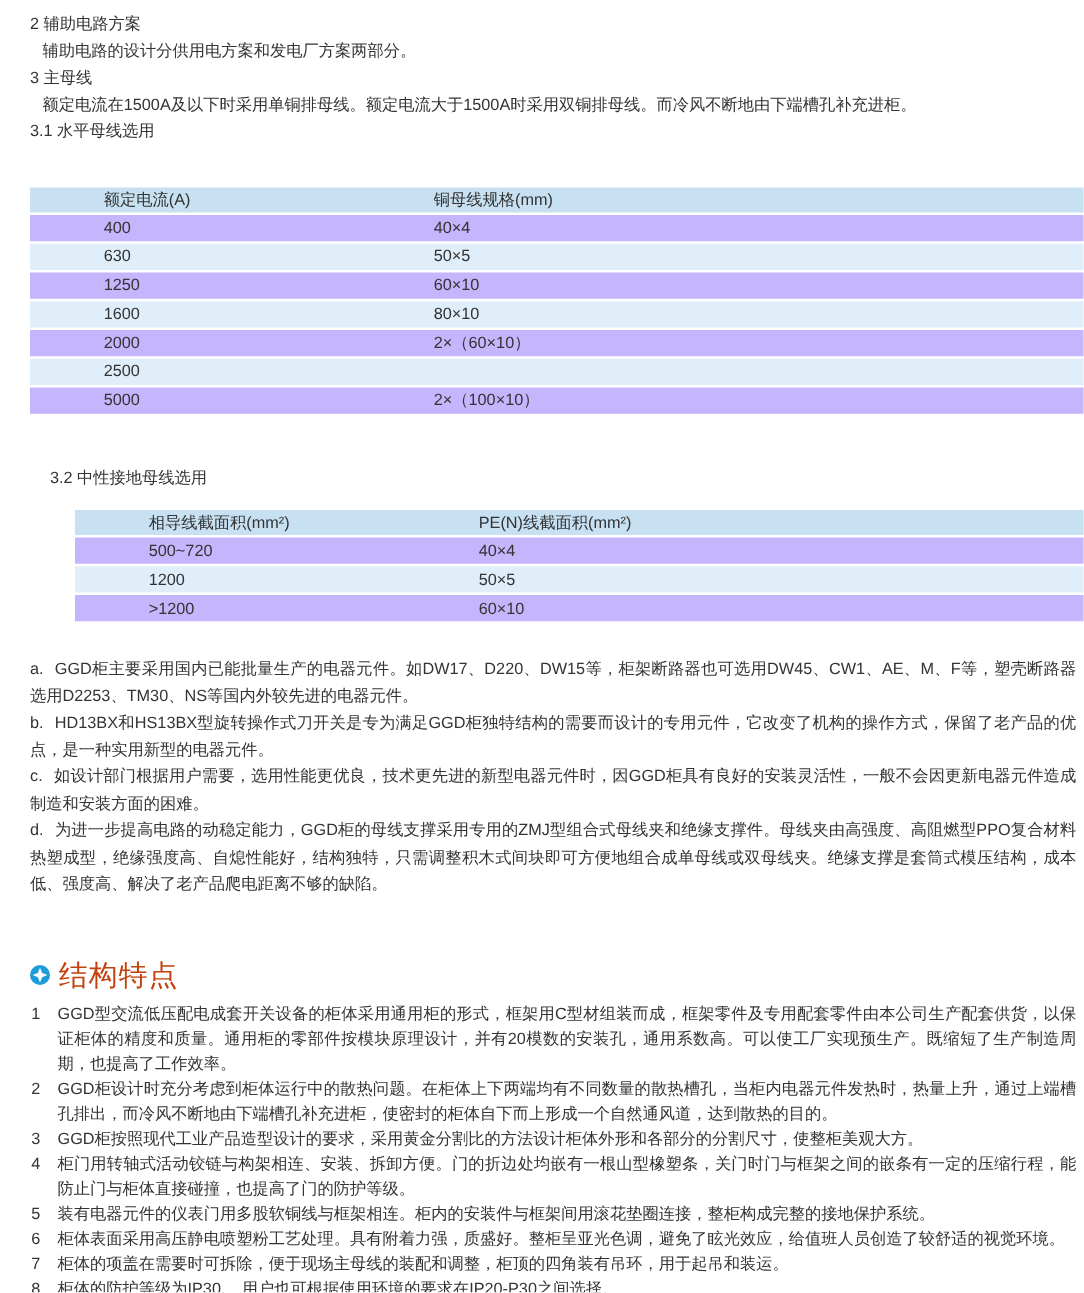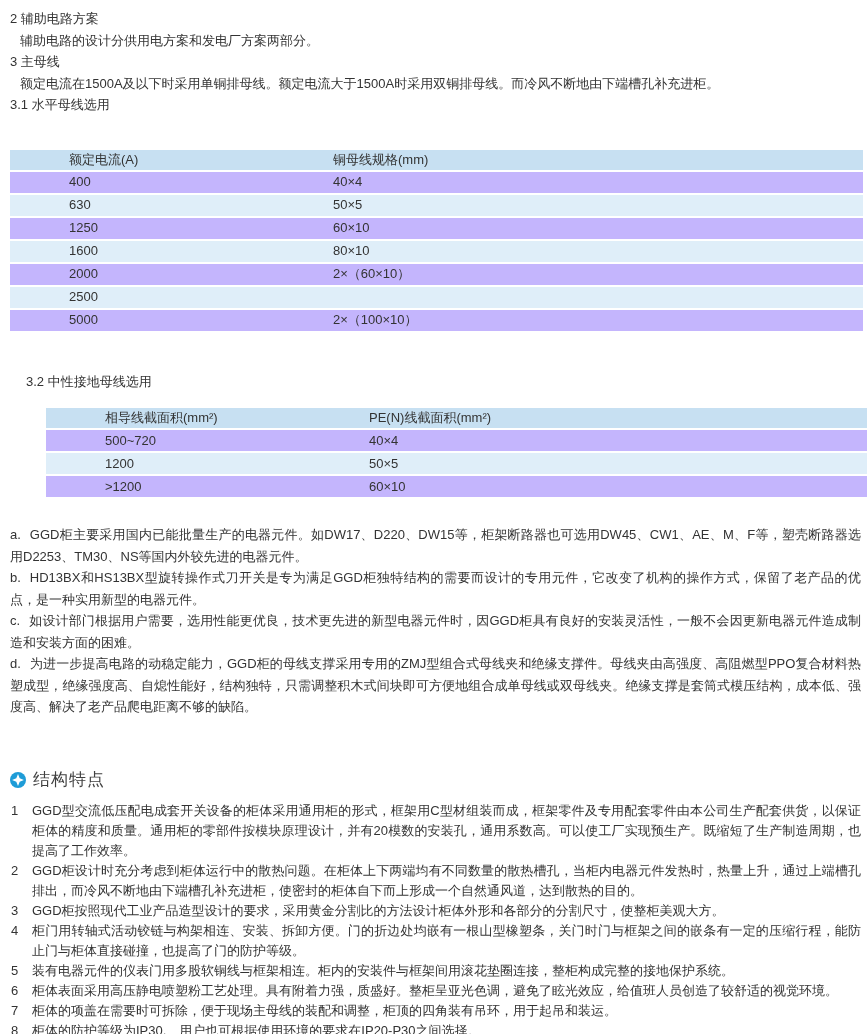--- a/index.html
+++ b/index.html
@@ -1,20 +1,20 @@
 <!DOCTYPE html>
 <html lang="zh"><head>
 <meta charset="utf-8">
 <style>
   html,body{margin:0;padding:0;background:#ffffff;}
   .page{
     position:relative;
     width:867px;height:1034px;
     box-sizing:border-box;
-    padding:8px 6px 0 10px;
+    padding:8px 6px 0 24px;
     overflow:hidden;
     background:#ffffff;
     font-family:"Liberation Sans","DejaVu Sans",sans-serif;
     font-size:13px;line-height:21.5px;
     color:#333333;
     -webkit-font-smoothing:antialiased;
   }
   .top p{margin:0;}
   .indent{padding-left:10px;}
 
@@ -29,21 +29,21 @@
   .tbl2{margin-top:8px;margin-left:36px;}
 
   .s32{margin:16px;margin-top:40px;}
 
   .notes{margin-top:27px;text-align:justify;}
   .notes p{margin:0;}
   .note-label{margin-right:9px;}
 
   .feat-head{margin-top:50px;height:24px;display:flex;align-items:center;}
   .feat-head .badge{width:16px;height:16px;flex:none;display:block;}
-  .feat-head .title{margin-left:7px;color:#404040;font-size:17px;line-height:24px;letter-spacing:1px;}
+  .feat-head .title{margin-left:7px;color:#c2410c;font-size:23px;line-height:24px;letter-spacing:1px;}
 
   .feat-list{margin-top:9px;line-height:20px;text-align:justify;}
   .feat{position:relative;padding-left:22px;margin:0;}
   .feat .num{position:absolute;left:1px;top:0;}
 </style>
 </head>
 <body>
 
 <div class="page">
 

